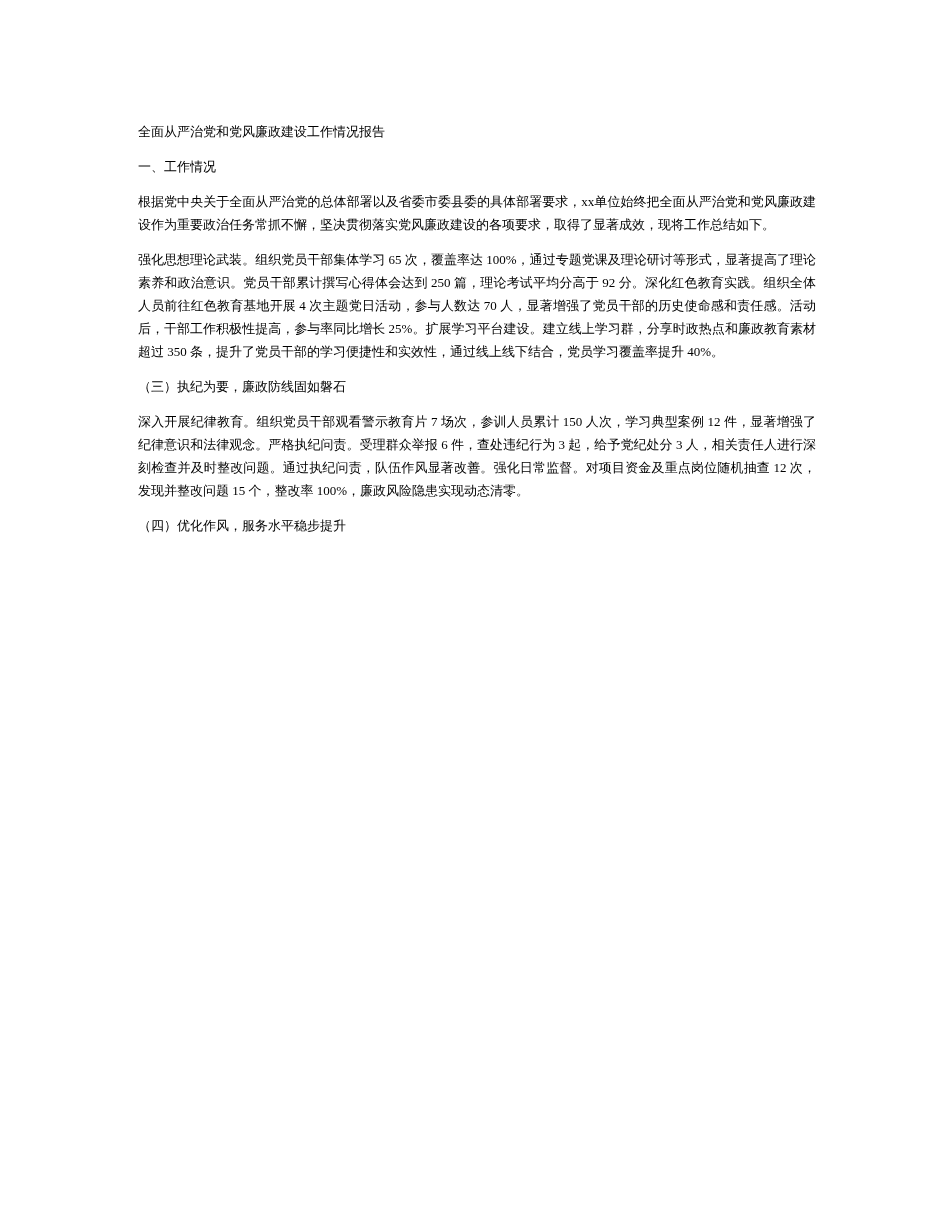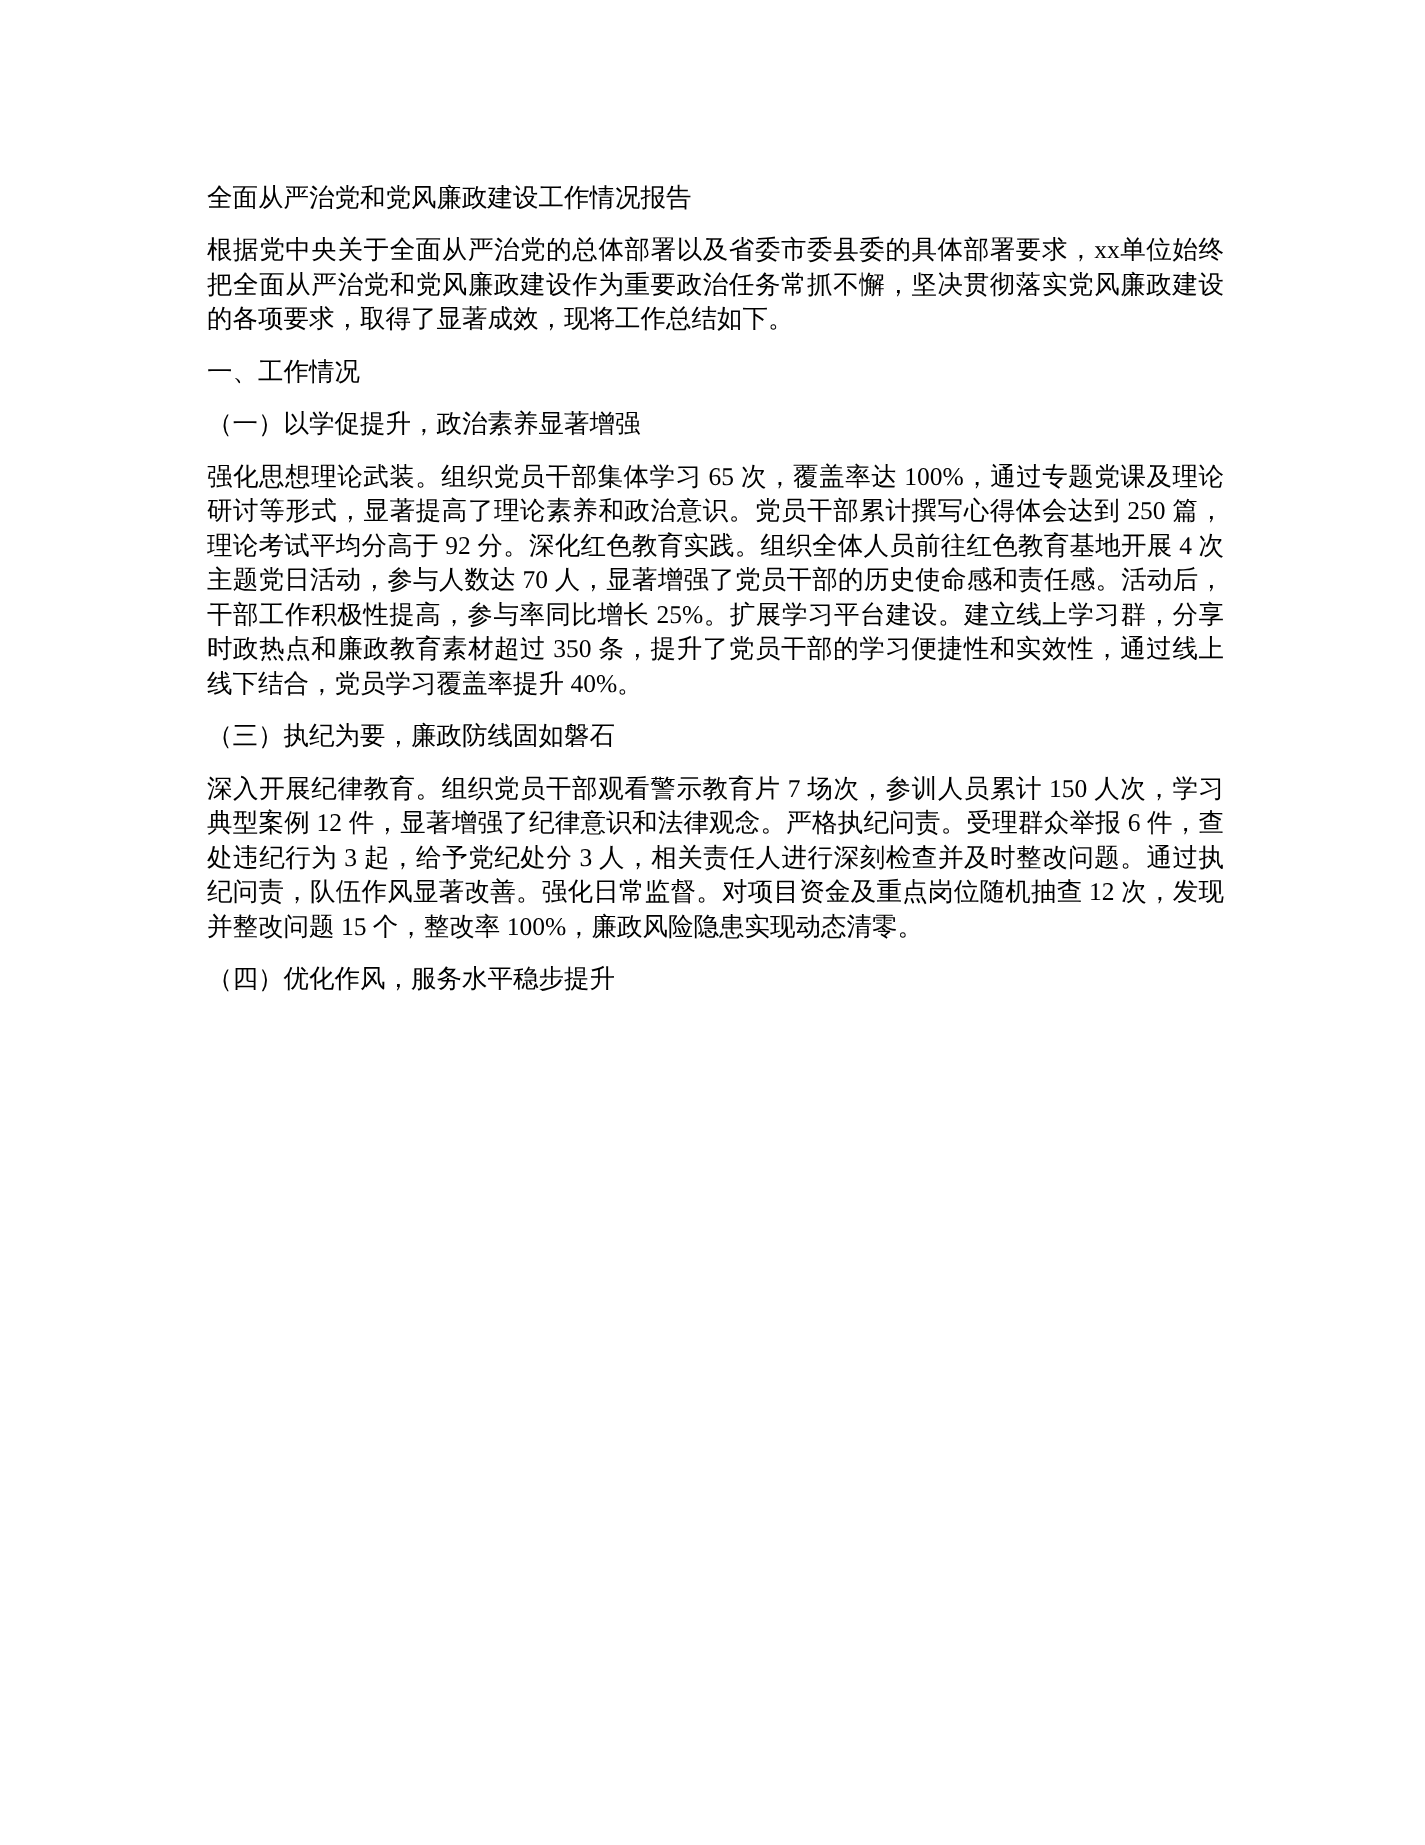--- a/index.html
+++ b/index.html
@@ -16,21 +16,21 @@
     font-family: "Liberation Serif", "DejaVu Serif", serif;
     color: #000000;
   }
   .doc-content {
     position: absolute;
     top: 120px;
     left: 138px;
     width: 678px;
   }
   .block {
-    font-size: 17px;
+    font-size: 13px;
     line-height: 23px;
     margin: 0 0 12px 0;
     text-align: justify;
     word-break: break-all;
     white-space: pre-wrap;
   }
   .block:last-child {
     margin-bottom: 12px;
   }
   .doc-title,
@@ -39,21 +39,20 @@
     text-align: left;
     font-weight: normal;
   }
 </style>
 </head>
 <body>
 
 <div class="page">
   <div class="doc-content">
     <div class="block doc-title">全面从严治党和党风廉政建设工作情况报告</div>
+    <div class="block section-heading">一、工作情况</div>
     <div class="block paragraph">根据党中央关于全面从严治党的总体部署以及省委市委县委的具体部署要求，xx单位始终把全面从严治党和党风廉政建设作为重要政治任务常抓不懈，坚决贯彻落实党风廉政建设的各项要求，取得了显著成效，现将工作总结如下。</div>
-    <div class="block section-heading">一、工作情况</div>
-    <div class="block subsection-heading">（一）以学促提升，政治素养显著增强</div>
     <div class="block paragraph">强化思想理论武装。组织党员干部集体学习 65 次，覆盖率达 100%，通过专题党课及理论研讨等形式，显著提高了理论素养和政治意识。党员干部累计撰写心得体会达到 250 篇，理论考试平均分高于 92 分。深化红色教育实践。组织全体人员前往红色教育基地开展 4 次主题党日活动，参与人数达 70 人，显著增强了党员干部的历史使命感和责任感。活动后，干部工作积极性提高，参与率同比增长 25%。扩展学习平台建设。建立线上学习群，分享时政热点和廉政教育素材超过 350 条，提升了党员干部的学习便捷性和实效性，通过线上线下结合，党员学习覆盖率提升 40%。</div>
     <div class="block subsection-heading">（三）执纪为要，廉政防线固如磐石</div>
     <div class="block paragraph">深入开展纪律教育。组织党员干部观看警示教育片 7 场次，参训人员累计 150 人次，学习典型案例 12 件，显著增强了纪律意识和法律观念。严格执纪问责。受理群众举报 6 件，查处违纪行为 3 起，给予党纪处分 3 人，相关责任人进行深刻检查并及时整改问题。通过执纪问责，队伍作风显著改善。强化日常监督。对项目资金及重点岗位随机抽查 12 次，发现并整改问题 15 个，整改率 100%，廉政风险隐患实现动态清零。</div>
     <div class="block subsection-heading">（四）优化作风，服务水平稳步提升</div>
   </div>
 </div>
 
 </body></html>

